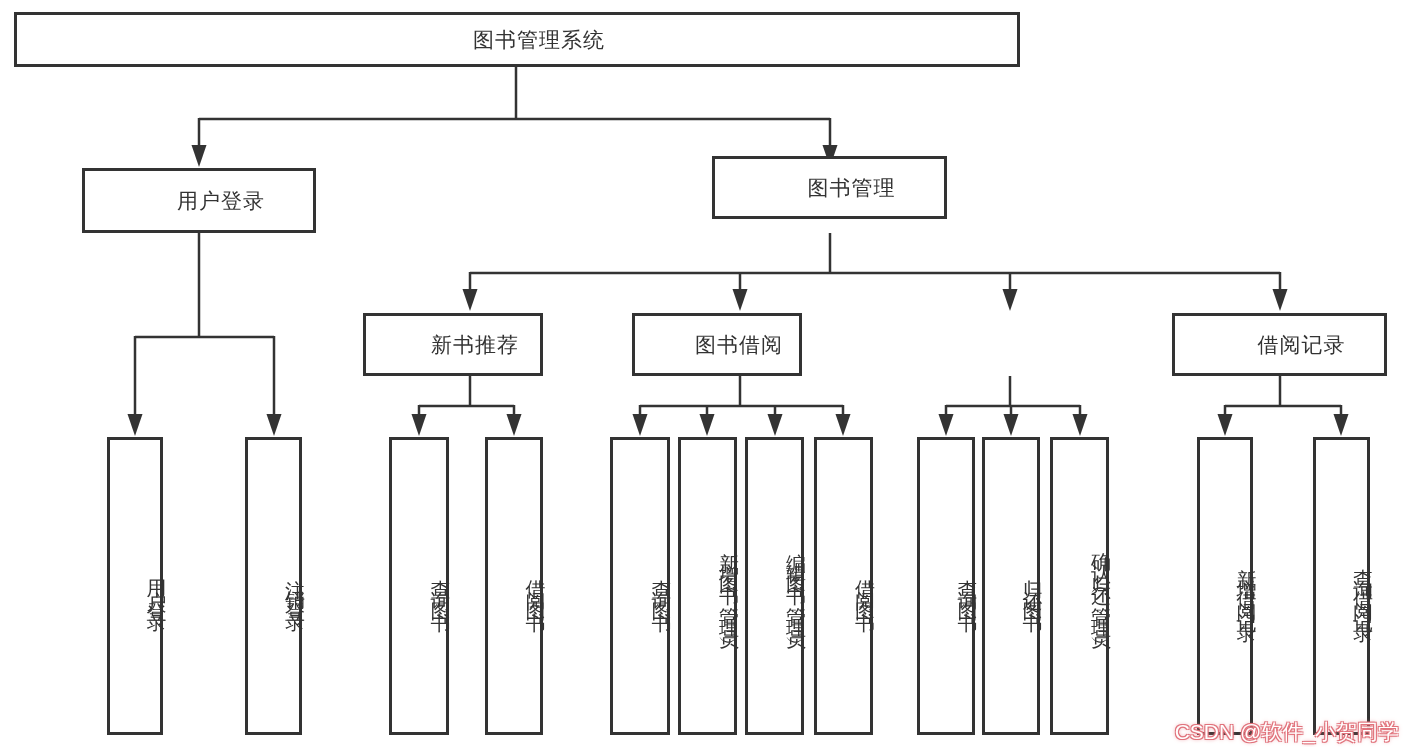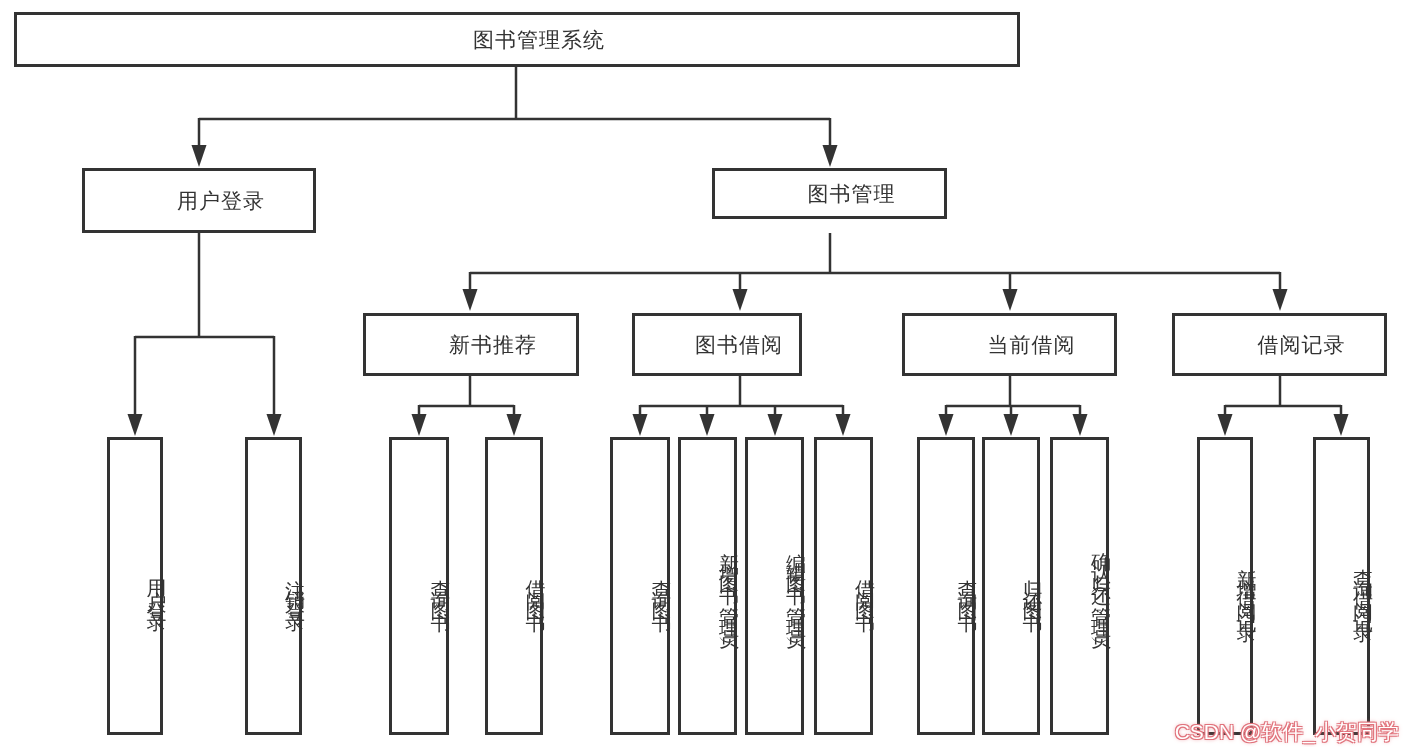--- a/index.html
+++ b/index.html
@@ -42,23 +42,23 @@
     text-orientation: mixed;
     font-size: 20px;
     letter-spacing: 11px;
     line-height: 1;
     white-space: nowrap;
   }
   
   .n-root    { left: 14px;   top: 12px;  width: 1006px; height: 55px; }
   
   .n-login   { left: 82px;   top: 168px; width: 234px;  height: 65px; }
-  .n-manage  { left: 712px;  top: 168px; width: 235px;  height: 51px; }
-  
-  .n-newbook { left: 363px;  top: 313px; width: 216px;  height: 63px; }
+  .n-manage  { left: 712px;  top: 156px; width: 235px;  height: 63px; }
+  
+  .n-newbook { left: 363px;  top: 313px; width: 180px;  height: 63px; }
   .n-borrow  { left: 632px;  top: 313px; width: 170px;  height: 63px; }
   .n-current { left: 902px;  top: 313px; width: 215px;  height: 63px; }
   .n-record  { left: 1172px; top: 313px; width: 215px;  height: 63px; text-align: center; }
   
   .leaf { top: 437px; height: 298px; }
   .l-1a { left: 107px;  width: 56px; }
   .l-1b { left: 245px;  width: 57px; }
   .l-2a { left: 389px;  width: 60px; }
   .l-2b { left: 485px;  width: 58px; }
   .l-3a { left: 610px;  width: 60px; }
@@ -169,23 +169,20 @@
   <div class="node n-manage">
     <span class="hlabel">图书管理</span>
   </div>
 
   <div class="node n-newbook">
     <span class="hlabel">新书推荐</span>
   </div>
   <div class="node n-borrow">
     <span class="hlabel">图书借阅</span>
   </div>
-  <div class="node n-current">
-    <span class="hlabel">当前借阅</span>
-  </div>
   <div class="node n-record">
     <span class="hlabel">借阅记录</span>
   </div>
 
   <div class="node leaf l-1a">
     <span class="vlabel">用户登录</span>
   </div>
   <div class="node leaf l-1b">
     <span class="vlabel">注销登录</span>
   </div>

